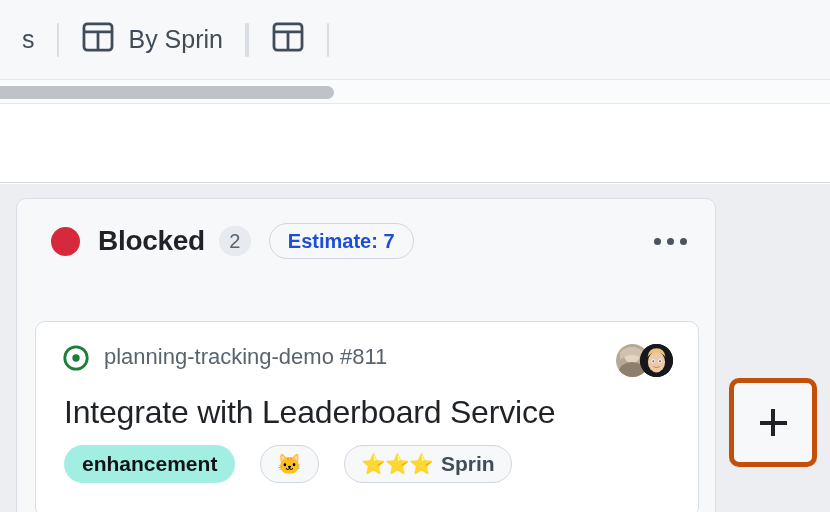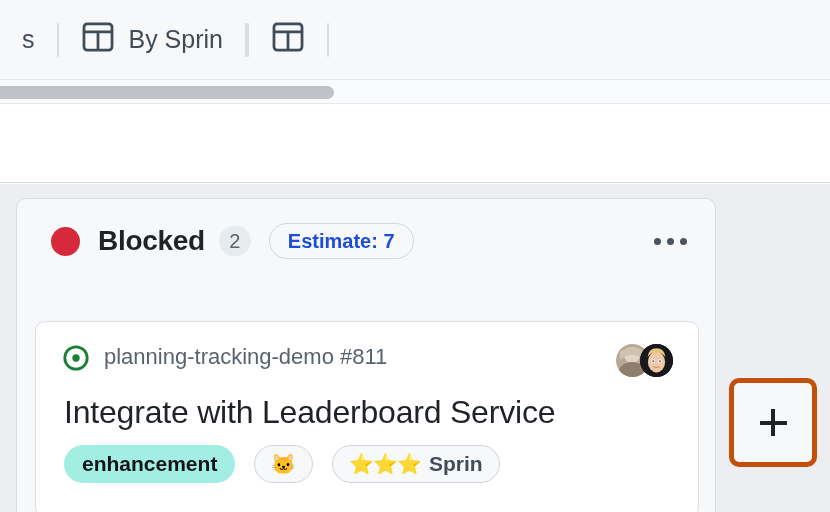--- a/index.html
+++ b/index.html
@@ -219,21 +219,21 @@
 
   .card-title {
     padding: 16px 24px 0 28px;
     font-size: 32px;
     color: #1f2328;
     letter-spacing: -0.2px;
   }
   .card-labels {
     display: flex;
     align-items: center;
-    gap: 19px;
+    gap: 25px;
     padding: 14px 24px 0 28px;
   }
   .label-chip {
     height: 38px;
     padding: 0 18px;
     box-sizing: border-box;
     border-radius: 19px;
     display: flex;
     align-items: center;
     font-size: 21px;

